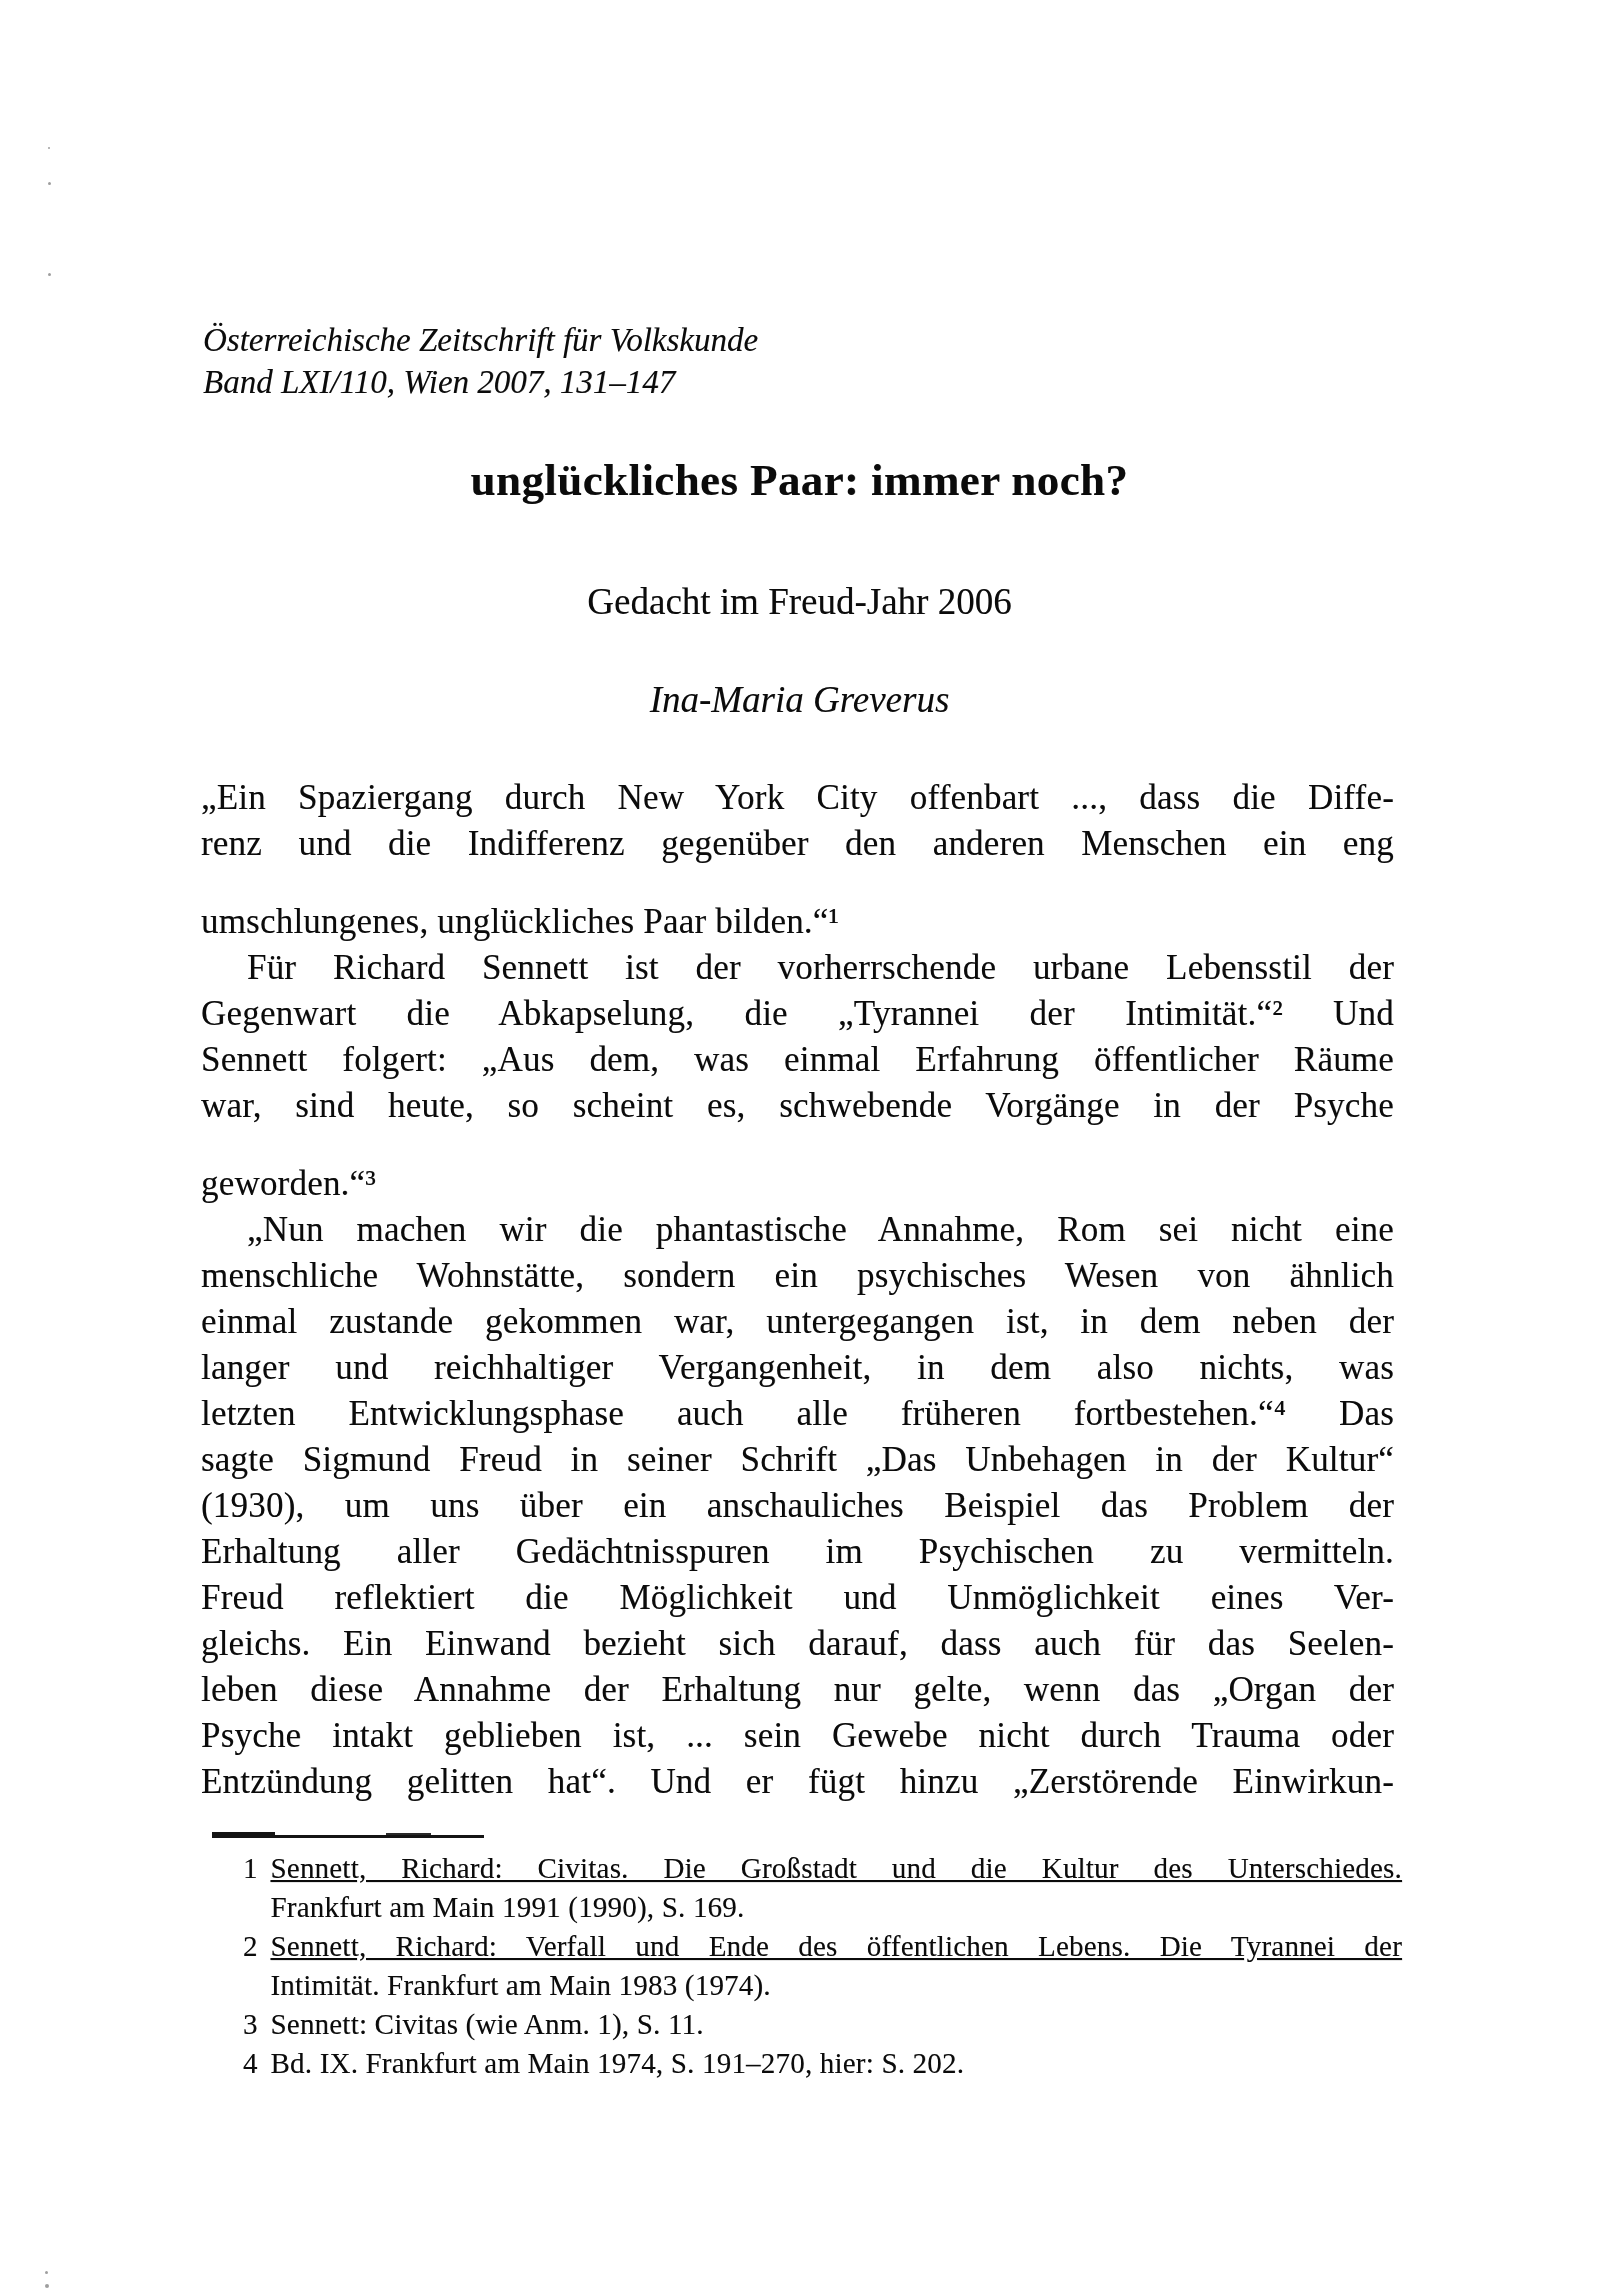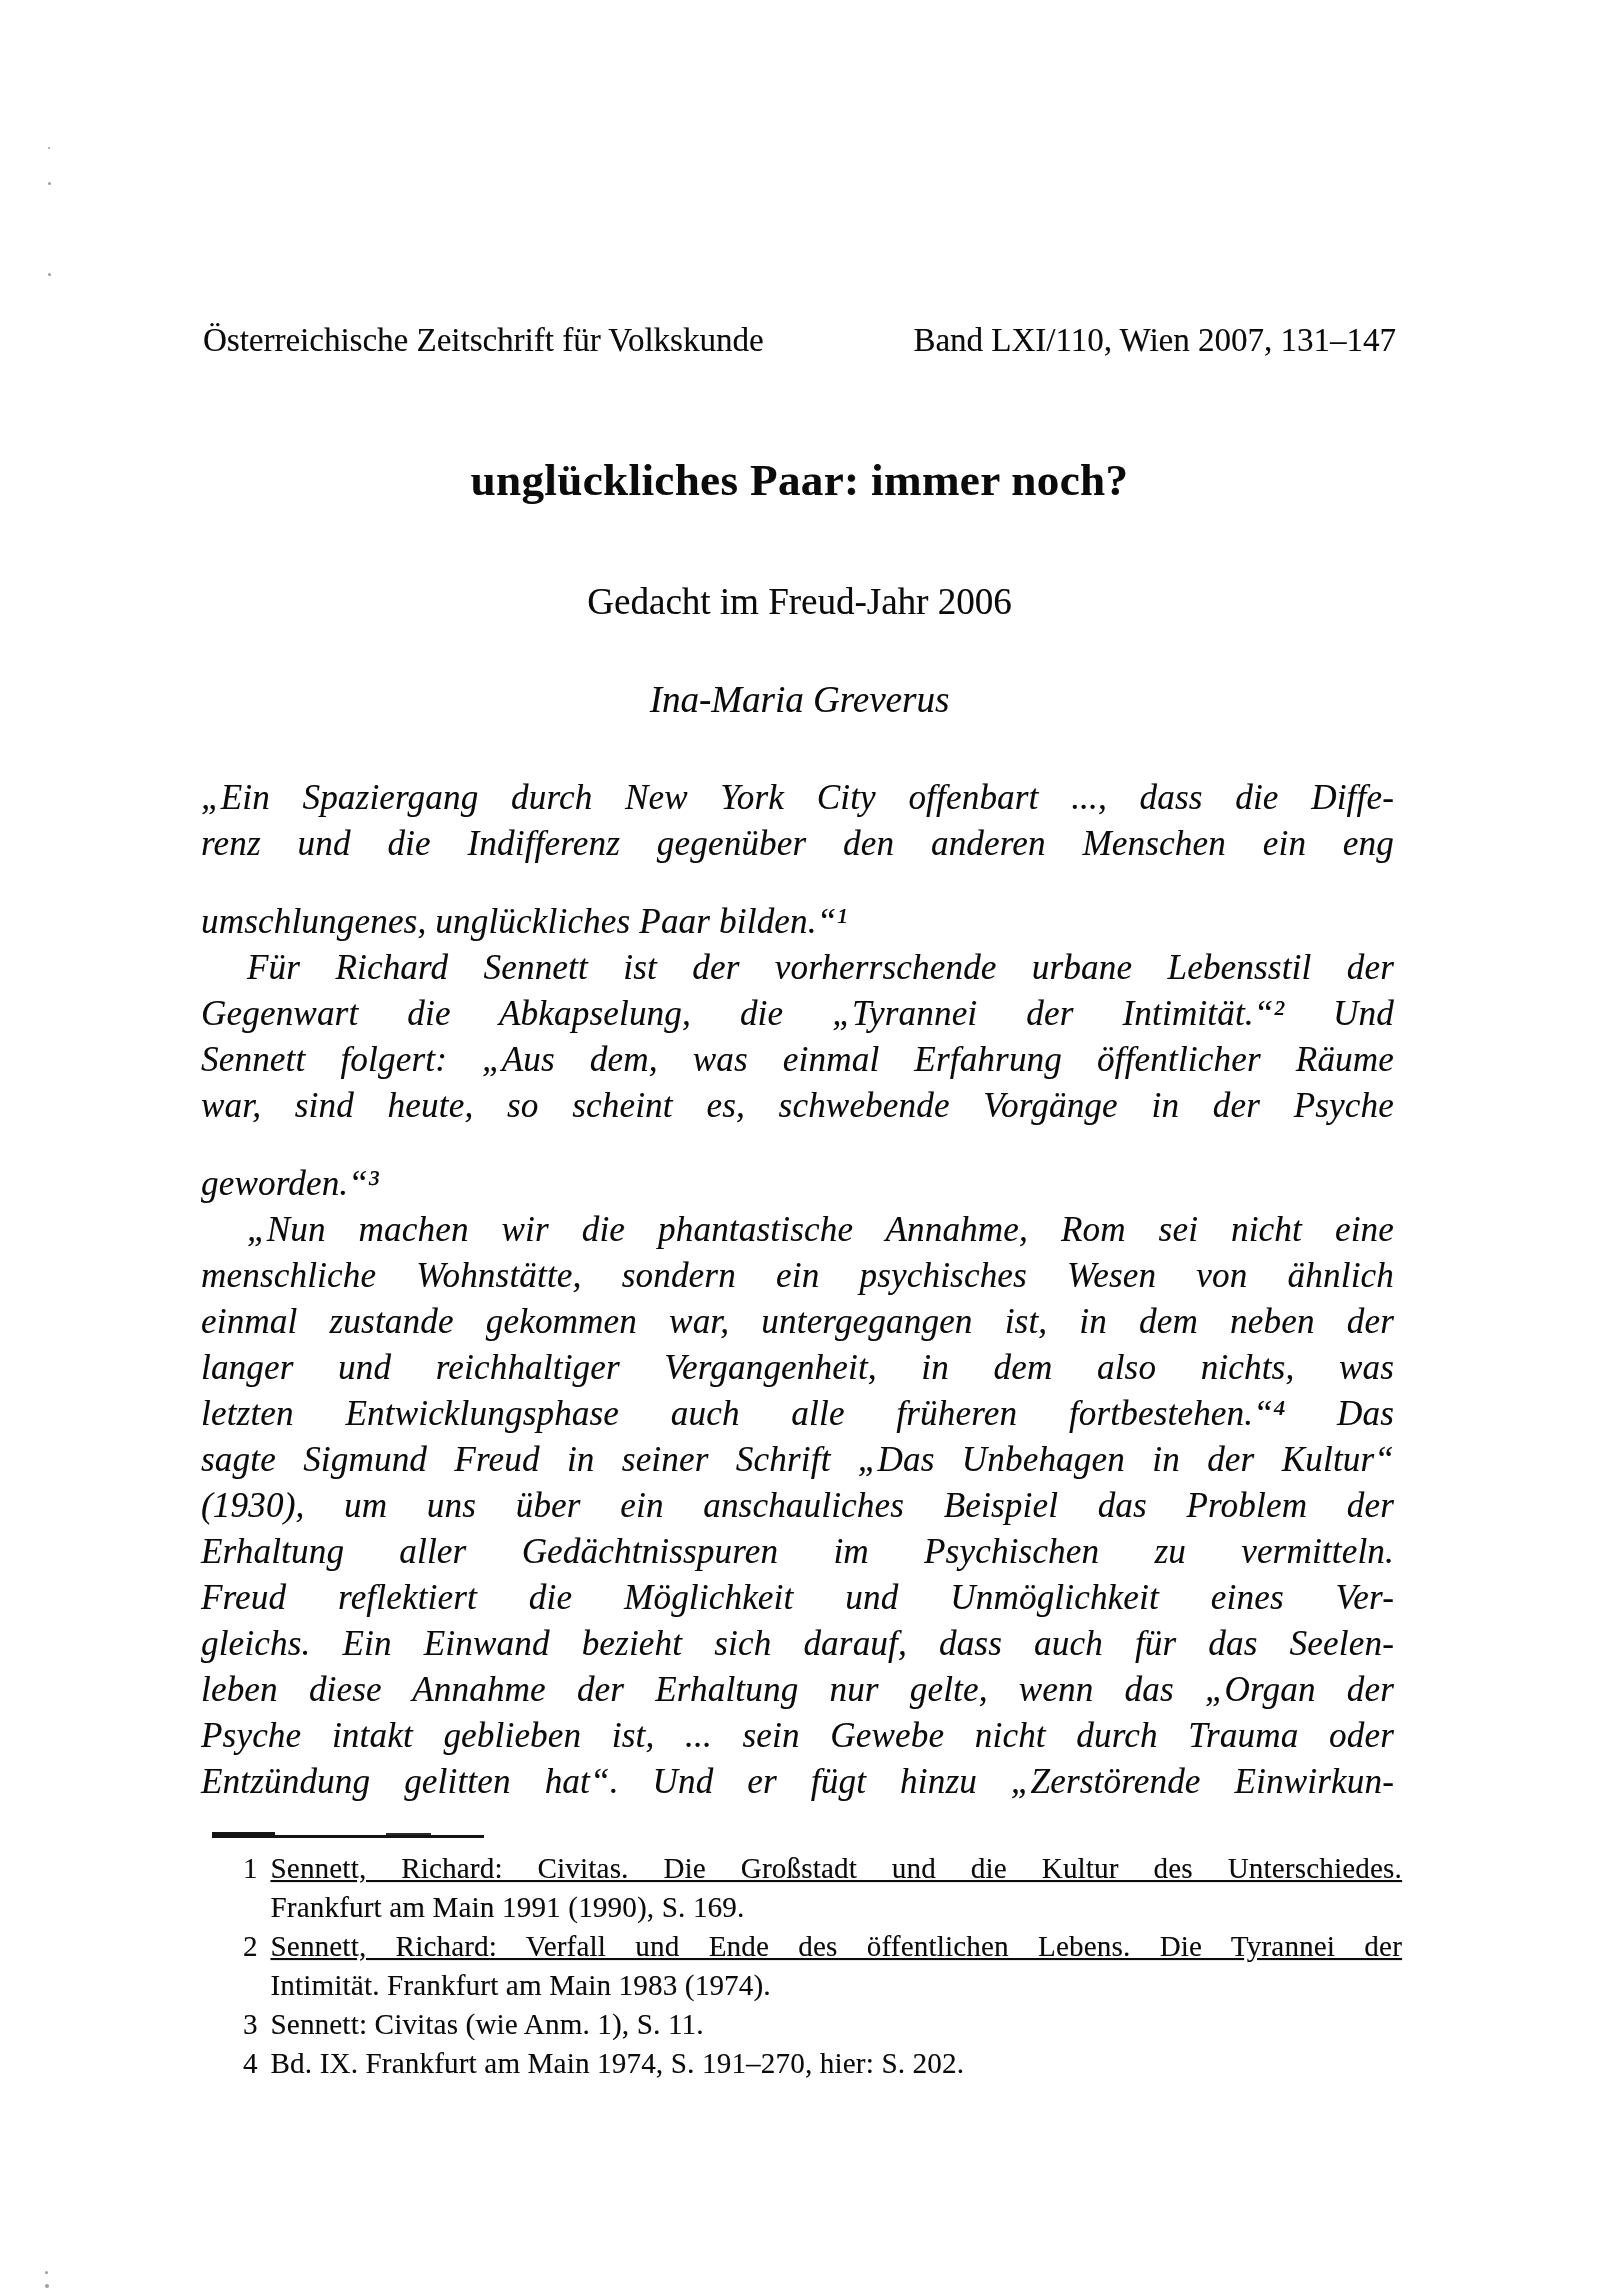--- a/index.html
+++ b/index.html
@@ -14,23 +14,25 @@
   }
   .ink { text-shadow: 0.3px 0.3px 0 rgba(0,0,0,0.35); }
 
   
   .runhead {
     position: absolute;
     left: 203px; top: 319px;
     width: 1193px;
     display: flex;
     justify-content: space-between;
+    font-style: italic;
     font-size: 33px;
     line-height: 42px;
     white-space: nowrap;
+    flex-direction: column;
   }
 
   
   .title {
     position: absolute;
     left: 203px; top: 451px;
     width: 1193px;
     text-align: center;
     font-weight: bold;
     font-size: 45px;
@@ -57,21 +59,20 @@
 
   
   .body-text {
     position: absolute;
     left: 201px; top: 775px;
     width: 1193px;
     font-size: 35px;
     line-height: 46px;
     letter-spacing: 0.2px;
     hyphens: none;
-    font-style: italic;
   }
   .bline {
     text-align: justify;
     text-align-last: justify;
   }
   .bline.end { text-align-last: left; margin-top: 32px; }
   .bline.indent { text-indent: 46px; }
 
   
   .fnrule  { position: absolute; left: 212px; top: 1835px; width: 272px; height: 3.2px; background: #141414; }

